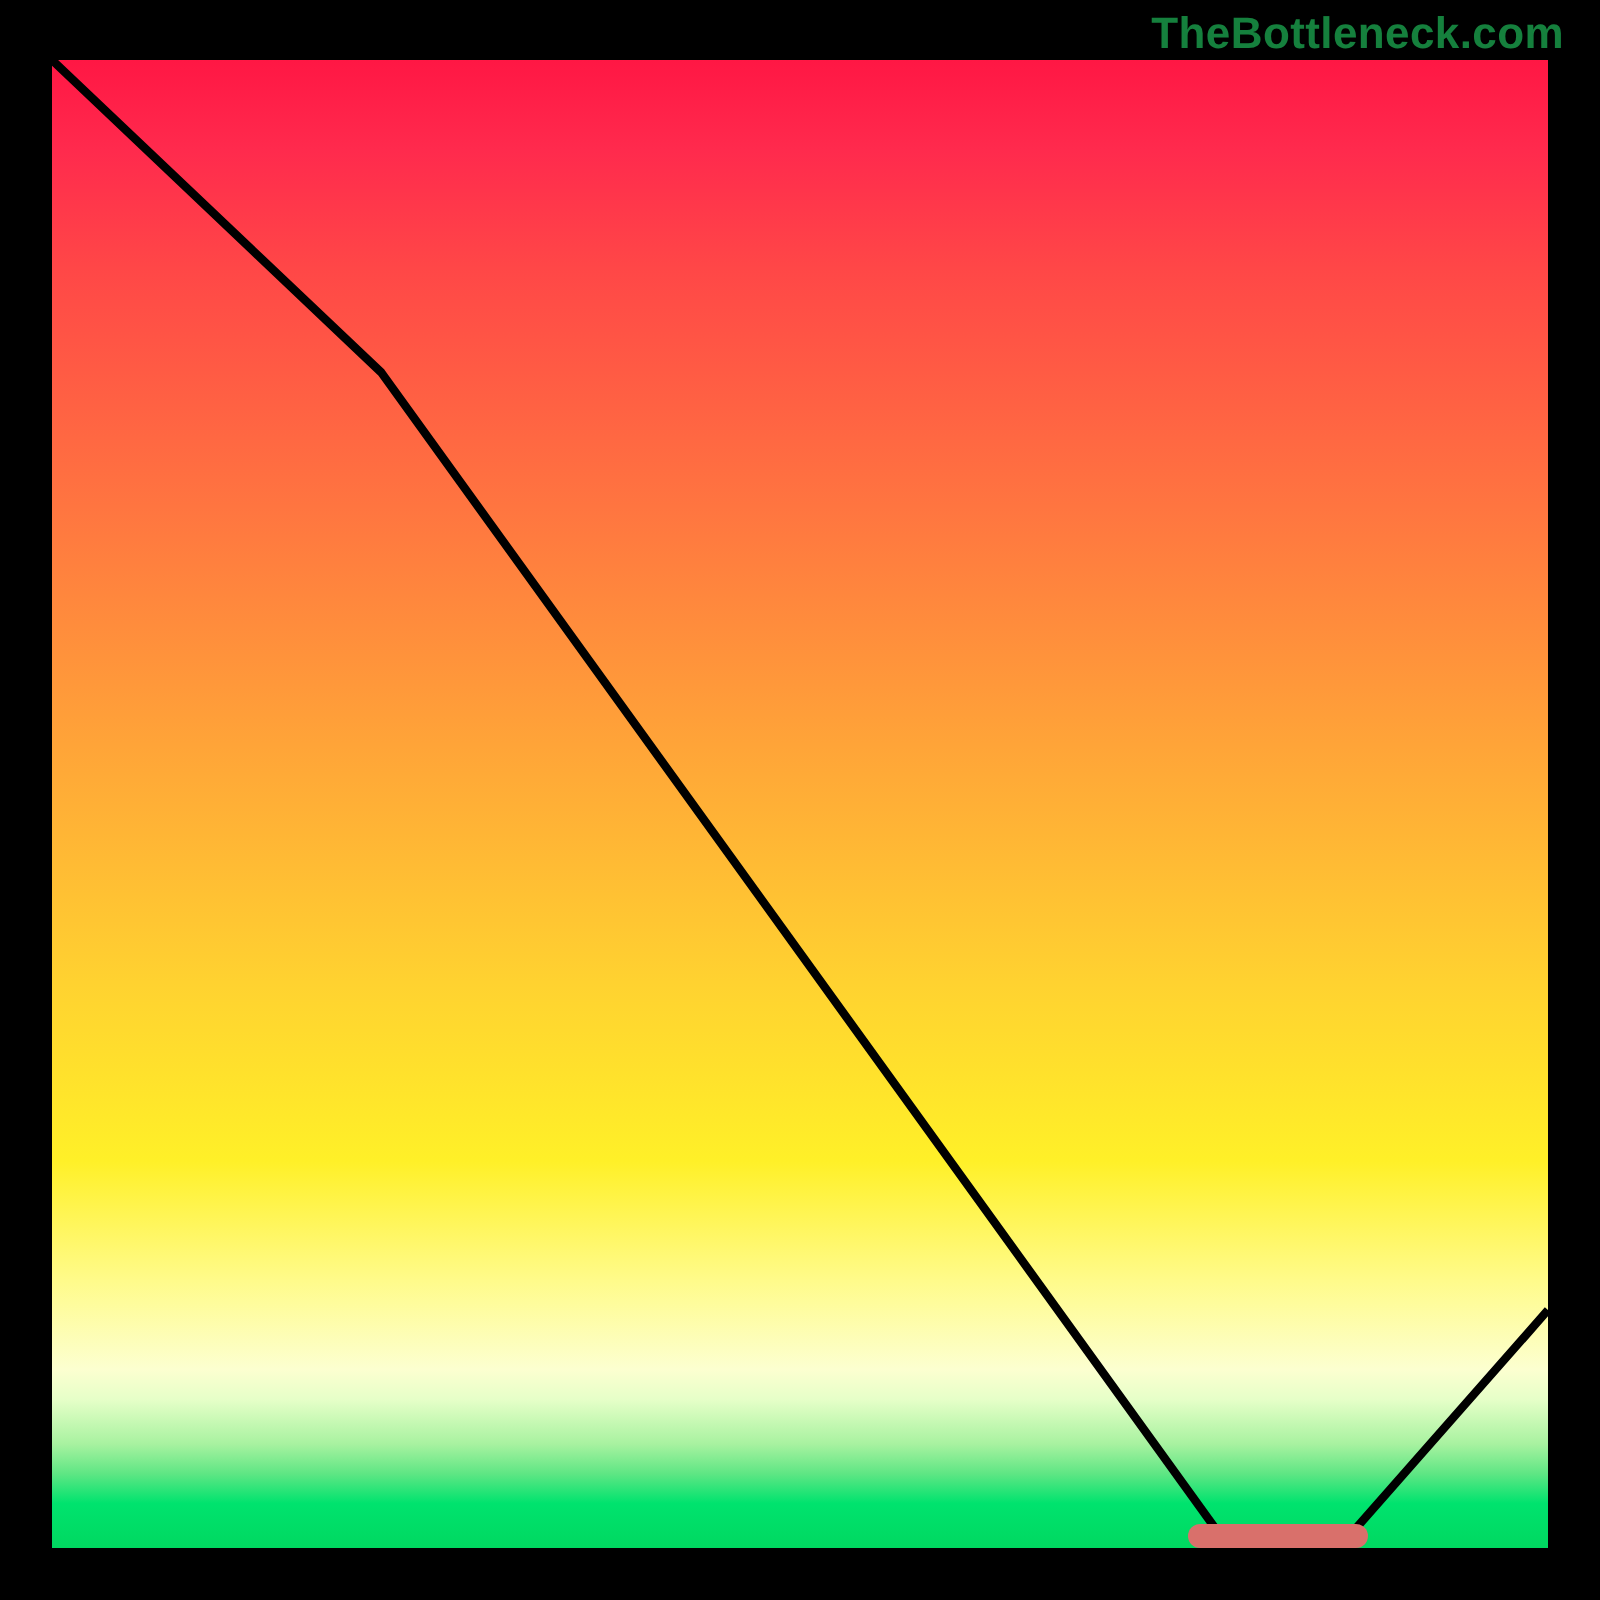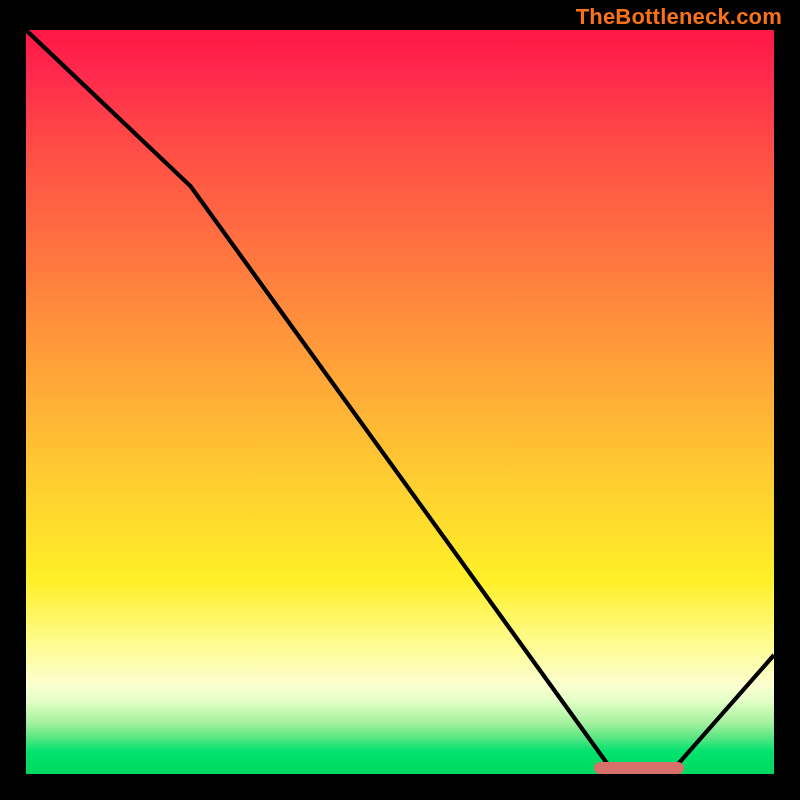--- a/index.html
+++ b/index.html
@@ -67,21 +67,21 @@
     border-radius: 6px;
     background: #d9706b;
   }
   .watermark {
     position: absolute;
     top: 4px;
     right: 18px;
     font-family: Arial, sans-serif;
     font-size: 22px;
     font-weight: bold;
-    color: #f97316;
+    color: #15803d;
     letter-spacing: 0.2px;
   }
 </style>
 </head>
 <body>
 
 <div class="watermark">TheBottleneck.com</div>
 
 <div class="frame">
   <div class="plot-area">

